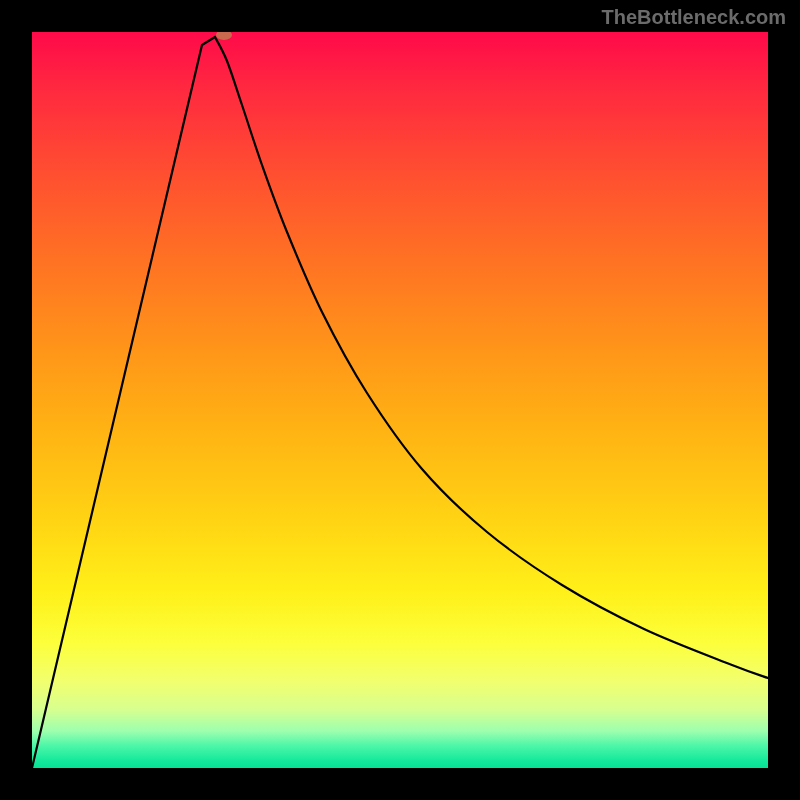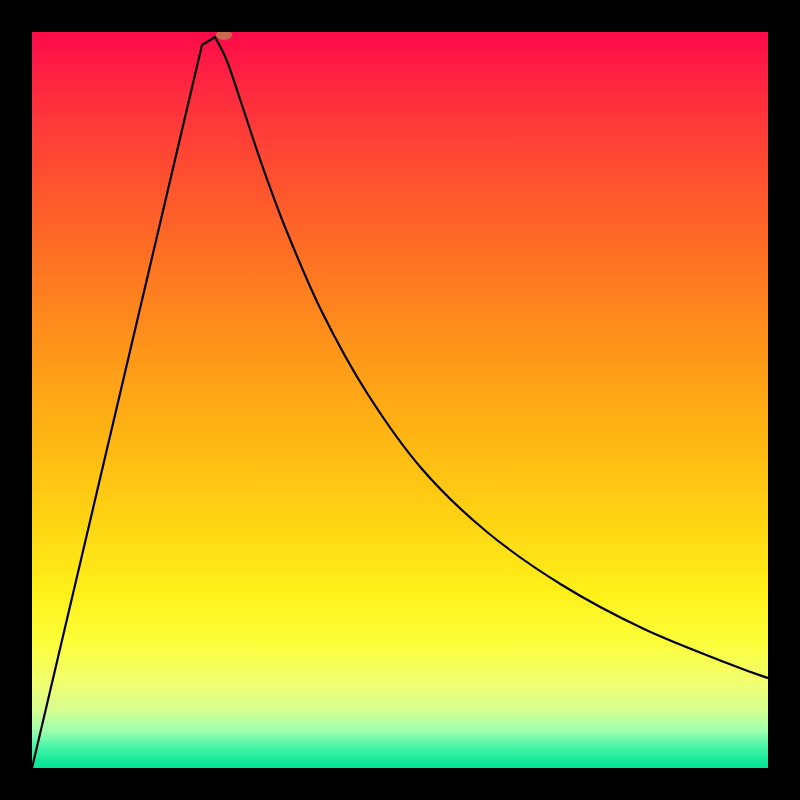--- a/index.html
+++ b/index.html
@@ -71,20 +71,21 @@
     background: #c96a4e;
     border-radius: 50%;
     z-index: 4;
     transform: translate(-50%, -50%);
   }
 </style>
 </head>
 <body>
 
 <div class="frame">
+  <div class="watermark">TheBottleneck.com</div>
   <div class="plot-area">
     <div class="gradient"></div>
     <svg class="curve" viewBox="0 0 736 736" preserveAspectRatio="none">
       <path d="M 0 736 L 170 13 L 183 5" id="path-left" stroke="#000" stroke-width="2.2" fill="none" stroke-linecap="round"></path>
       <path d="M 183 5 C 185 9, 190.5 17.666666666666664, 195 29 C 199.5 40.333333333333336, 204.16666666666666 55.66666666666667, 210 73 C 215.83333333333334 90.33333333333333, 222.5 111.83333333333333, 230 133 C 237.5 154.16666666666666, 245 175.5, 255 200 C 265 224.5, 276.6666666666667 253.16666666666666, 290 280 C 303.3333333333333 306.8333333333333, 318.3333333333333 334.8333333333333, 335 361 C 351.6666666666667 387.1666666666667, 370 413.8333333333333, 390 437 C 410 460.1666666666667, 431.6666666666667 480.6666666666667, 455 500 C 478.3333333333333 519.3333333333334, 503.8333333333333 536.8333333333334, 530 553 C 556.1666666666666 569.1666666666666, 583.6666666666666 583.6666666666666, 612 597 C 640.3333333333334 610.3333333333334, 679.3333333333334 624.8333333333334, 700 633 C 720.6666666666666 641.1666666666666, 730 643.8333333333334, 736 646" id="path-right" stroke="#000" stroke-width="2.2" fill="none" stroke-linecap="round"></path>
     </svg>
     <div class="marker" id="marker" style="left: 192px; top: 3px;"></div>
   </div>
 </div>
 

